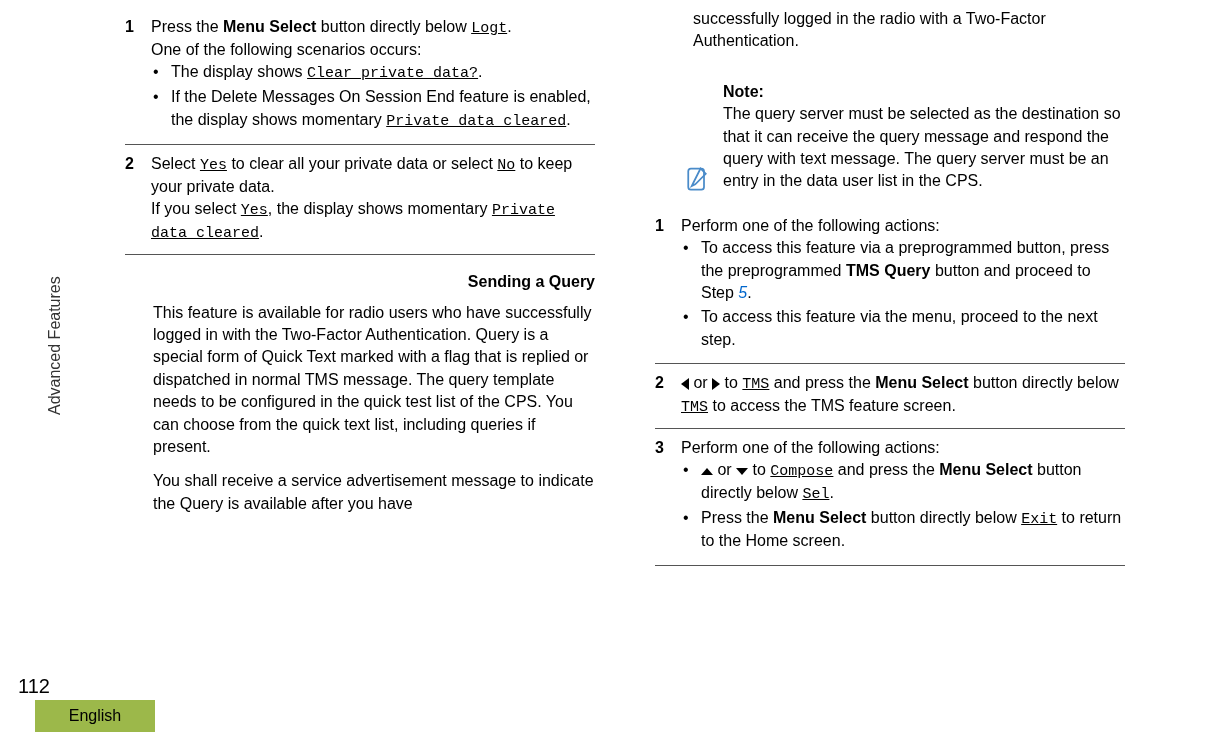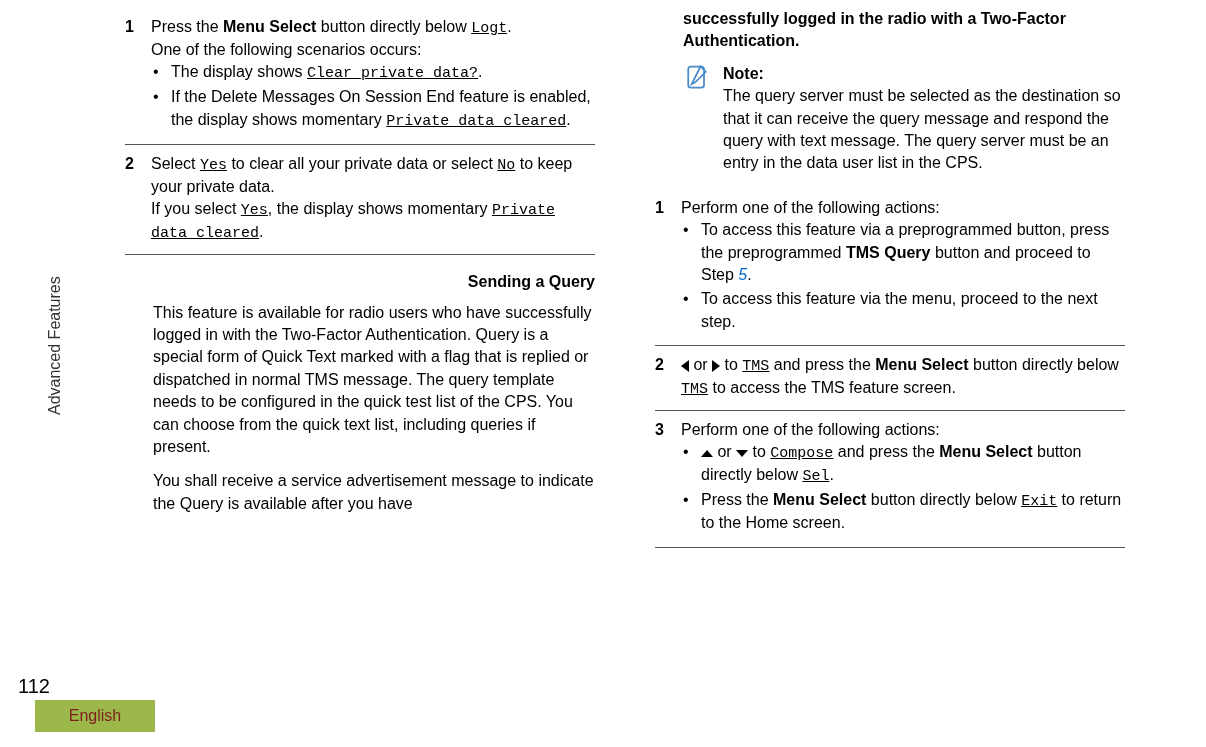--- a/index.html
+++ b/index.html
@@ -33,21 +33,21 @@
     .accent-bar {
       position: absolute;
       left: 35px;
       top: 700px;
       width: 120px;
       height: 32px;
       background: #9cb84a;
       display: flex;
       align-items: center;
       justify-content: center;
-      color: #7f1d1d;
+      color: #000000;
       font-size: 16px;
     }
     .content {
       display: flex;
       gap: 60px;
       margin-left: 125px;
       padding-top: 8px;
       width: 1000px;
     }
     .col {
@@ -91,21 +91,22 @@
       margin: 16px 0 8px 0;
       font-size: 16px;
       text-align: right;
     }
     .para {
       margin: 6px 0 12px 28px;
     }
     .note-block {
       display: flex;
       gap: 12px;
-      margin: 10px 0 14px 28px;
+      margin: 28px 0 14px 28px;
+      align-items: flex-end;
     }
     .note-icon {
       width: 28px;
       height: 28px;
       flex-shrink: 0;
     }
     .note-body { flex: 1; }
     .tri-left {
       display:inline-block; width:0; height:0;
       border-top:6px solid transparent;
@@ -171,21 +172,21 @@
         </div>
       </div>
     </div>
 
     <div class="heading">Sending a Query</div>
     <div class="para">This feature is available for radio users who have successfully logged in with the Two-Factor Authentication. Query is a special form of Quick Text marked with a flag that is replied or dispatched in normal TMS message. The query template needs to be configured in the quick test list of the CPS. You can choose from the quick text list, including queries if present.</div>
     <div class="para">You shall receive a service advertisement message to indicate the Query is available after you have</div>
   </div>
 
   <div class="col">
-    <div style="margin-left:28px; margin-bottom:6px;font-weight:bold;">successfully logged in the radio with a Two-Factor Authentication.</div>
+    <div style="margin-left:38px; margin-bottom:6px;">successfully logged in the radio with a Two-Factor Authentication.</div>
 
     <div class="note-block">
       <div class="note-icon">
         <svg viewBox="0 0 32 32" width="28" height="28">
           <rect x="6" y="4" width="18" height="24" rx="3" fill="none" stroke="#4a8bc9" stroke-width="2"></rect>
           <path d="M 20 4 L 26 10 L 14 22 L 10 24 L 12 20 Z" fill="none" stroke="#4a8bc9" stroke-width="2"></path>
         </svg>
       </div>
       <div class="note-body">
         <div class="bold">Note:</div>

